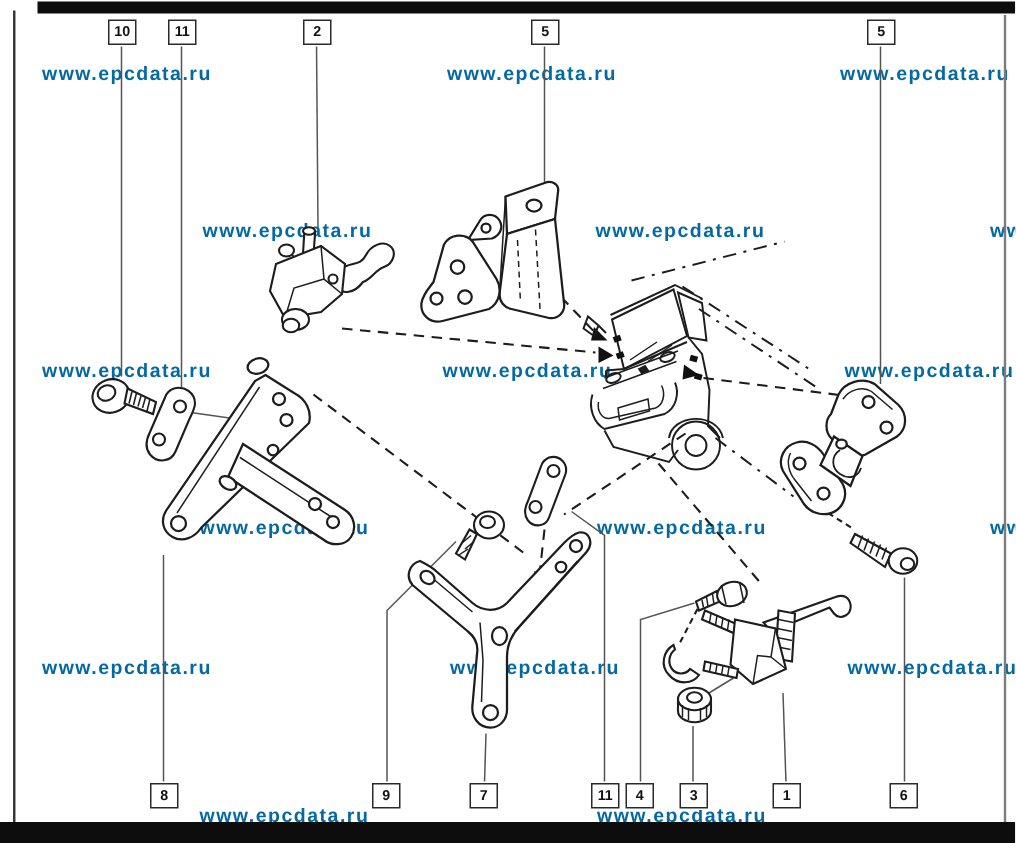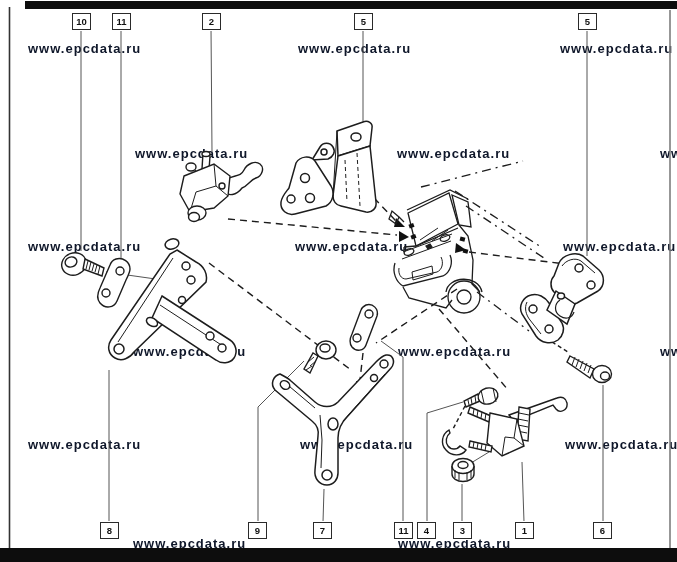--- a/index.html
+++ b/index.html
@@ -1,21 +1,21 @@
 <!DOCTYPE html>
 <html><head>
 <meta charset="utf-8">
 <style>
   html,body{margin:0;padding:0;background:#fff;}
   .canvas{
     position:relative;width:677px;height:562px;background:#ffffff;
     overflow:hidden;font-family:"Liberation Sans",sans-serif;
   }
   .wm{
-    position:absolute;z-index:1;color:#0f172a;font-size:13px;font-weight:bold;
+    position:absolute;z-index:1;color:#0369a1;font-size:13px;font-weight:bold;
     letter-spacing:1px;white-space:nowrap;user-select:none;
   }
   svg.art{position:absolute;left:0;top:0;z-index:3;}
   .callout{
     position:absolute;z-index:5;width:17px;height:15px;background:#fff;
     border:1px solid #2a2a2a;display:flex;align-items:center;justify-content:center;
     font-size:9.5px;font-weight:bold;color:#111;box-shadow:0 0 0 1px #fff;
   }
 </style>
 </head>

